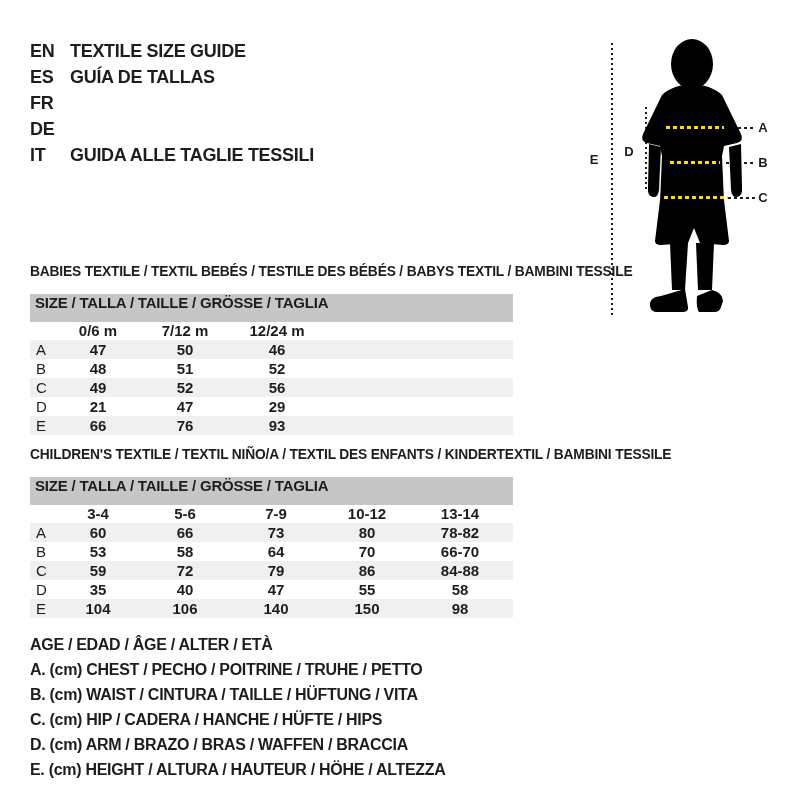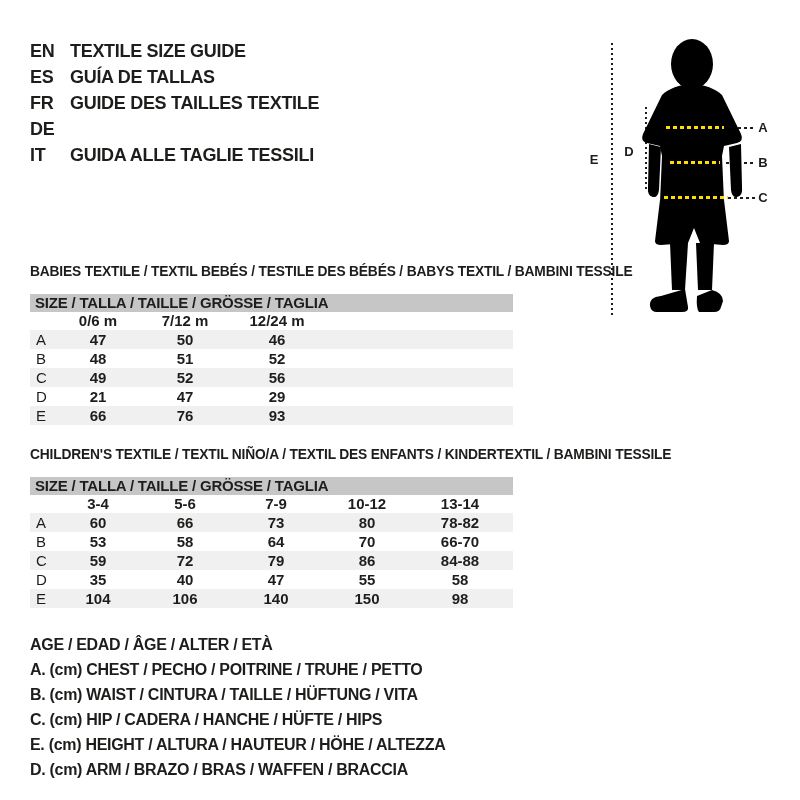--- a/index.html
+++ b/index.html
@@ -13,21 +13,21 @@
   .lang-code{width:40px;flex:0 0 40px;}
   .lang-title{white-space:nowrap;}
   
   .section-title{
     position:absolute;left:30px;font-size:15px;font-weight:700;letter-spacing:-0.2px;
     white-space:nowrap;transform:scaleX(0.92);transform-origin:0 50%;
   }
   
   .size-table{position:absolute;left:30px;width:483px;font-size:15px;}
   .size-bar{
-    background:#c6c6c6;height:18px;line-height:18px;padding-left:5px;
+    background:#c6c6c6;height:28px;line-height:18px;padding-left:5px;
     font-weight:700;letter-spacing:-0.2px;white-space:nowrap;
   }
   .t-row{display:grid;height:19px;line-height:19px;align-items:center;}
   .t-row.head{height:18px;line-height:18px;}
   .t-row.band{background:#f0f0f0;}
   .grid-3{grid-template-columns:26px 84px 90px 94px;}
   .grid-5{grid-template-columns:26px 84px 90px 92px 90px 96px;}
   .t-label{padding-left:6px;font-weight:400;}
   .t-cell{text-align:center;font-weight:700;}
   
@@ -74,21 +74,20 @@
     <div class="lang-row">
       <span class="lang-code">EN</span>
       <span class="lang-title">TEXTILE SIZE GUIDE</span>
     </div>
     <div class="lang-row">
       <span class="lang-code">ES</span>
       <span class="lang-title">GUÍA DE TALLAS</span>
     </div>
     <div class="lang-row">
       <span class="lang-code">FR</span>
-      <span class="lang-title">GUIDE DES TAILLES TEXTILE</span>
     </div>
     <div class="lang-row">
       <span class="lang-code">DE</span>
     </div>
     <div class="lang-row">
       <span class="lang-code">IT</span>
       <span class="lang-title">GUIDA ALLE TAGLIE TESSILI</span>
     </div>
   </div>
 
@@ -218,17 +217,17 @@
       <span class="t-cell">150</span>
       <span class="t-cell">98</span>
     </div>
   </div>
 
   <div class="legend">
     <div>AGE / EDAD / ÂGE / ALTER / ETÀ</div>
     <div>A. (cm) CHEST / PECHO / POITRINE / TRUHE / PETTO</div>
     <div>B. (cm) WAIST / CINTURA / TAILLE / HÜFTUNG / VITA</div>
     <div>C. (cm) HIP / CADERA / HANCHE / HÜFTE / HIPS</div>
+    <div>D. (cm) ARM / BRAZO / BRAS / WAFFEN / BRACCIA</div>
     <div>E. (cm) HEIGHT / ALTURA / HAUTEUR / HÖHE / ALTEZZA</div>
-    <div>D. (cm) ARM / BRAZO / BRAS / WAFFEN / BRACCIA</div>
   </div>
 
 </div>
 
 </body></html>

